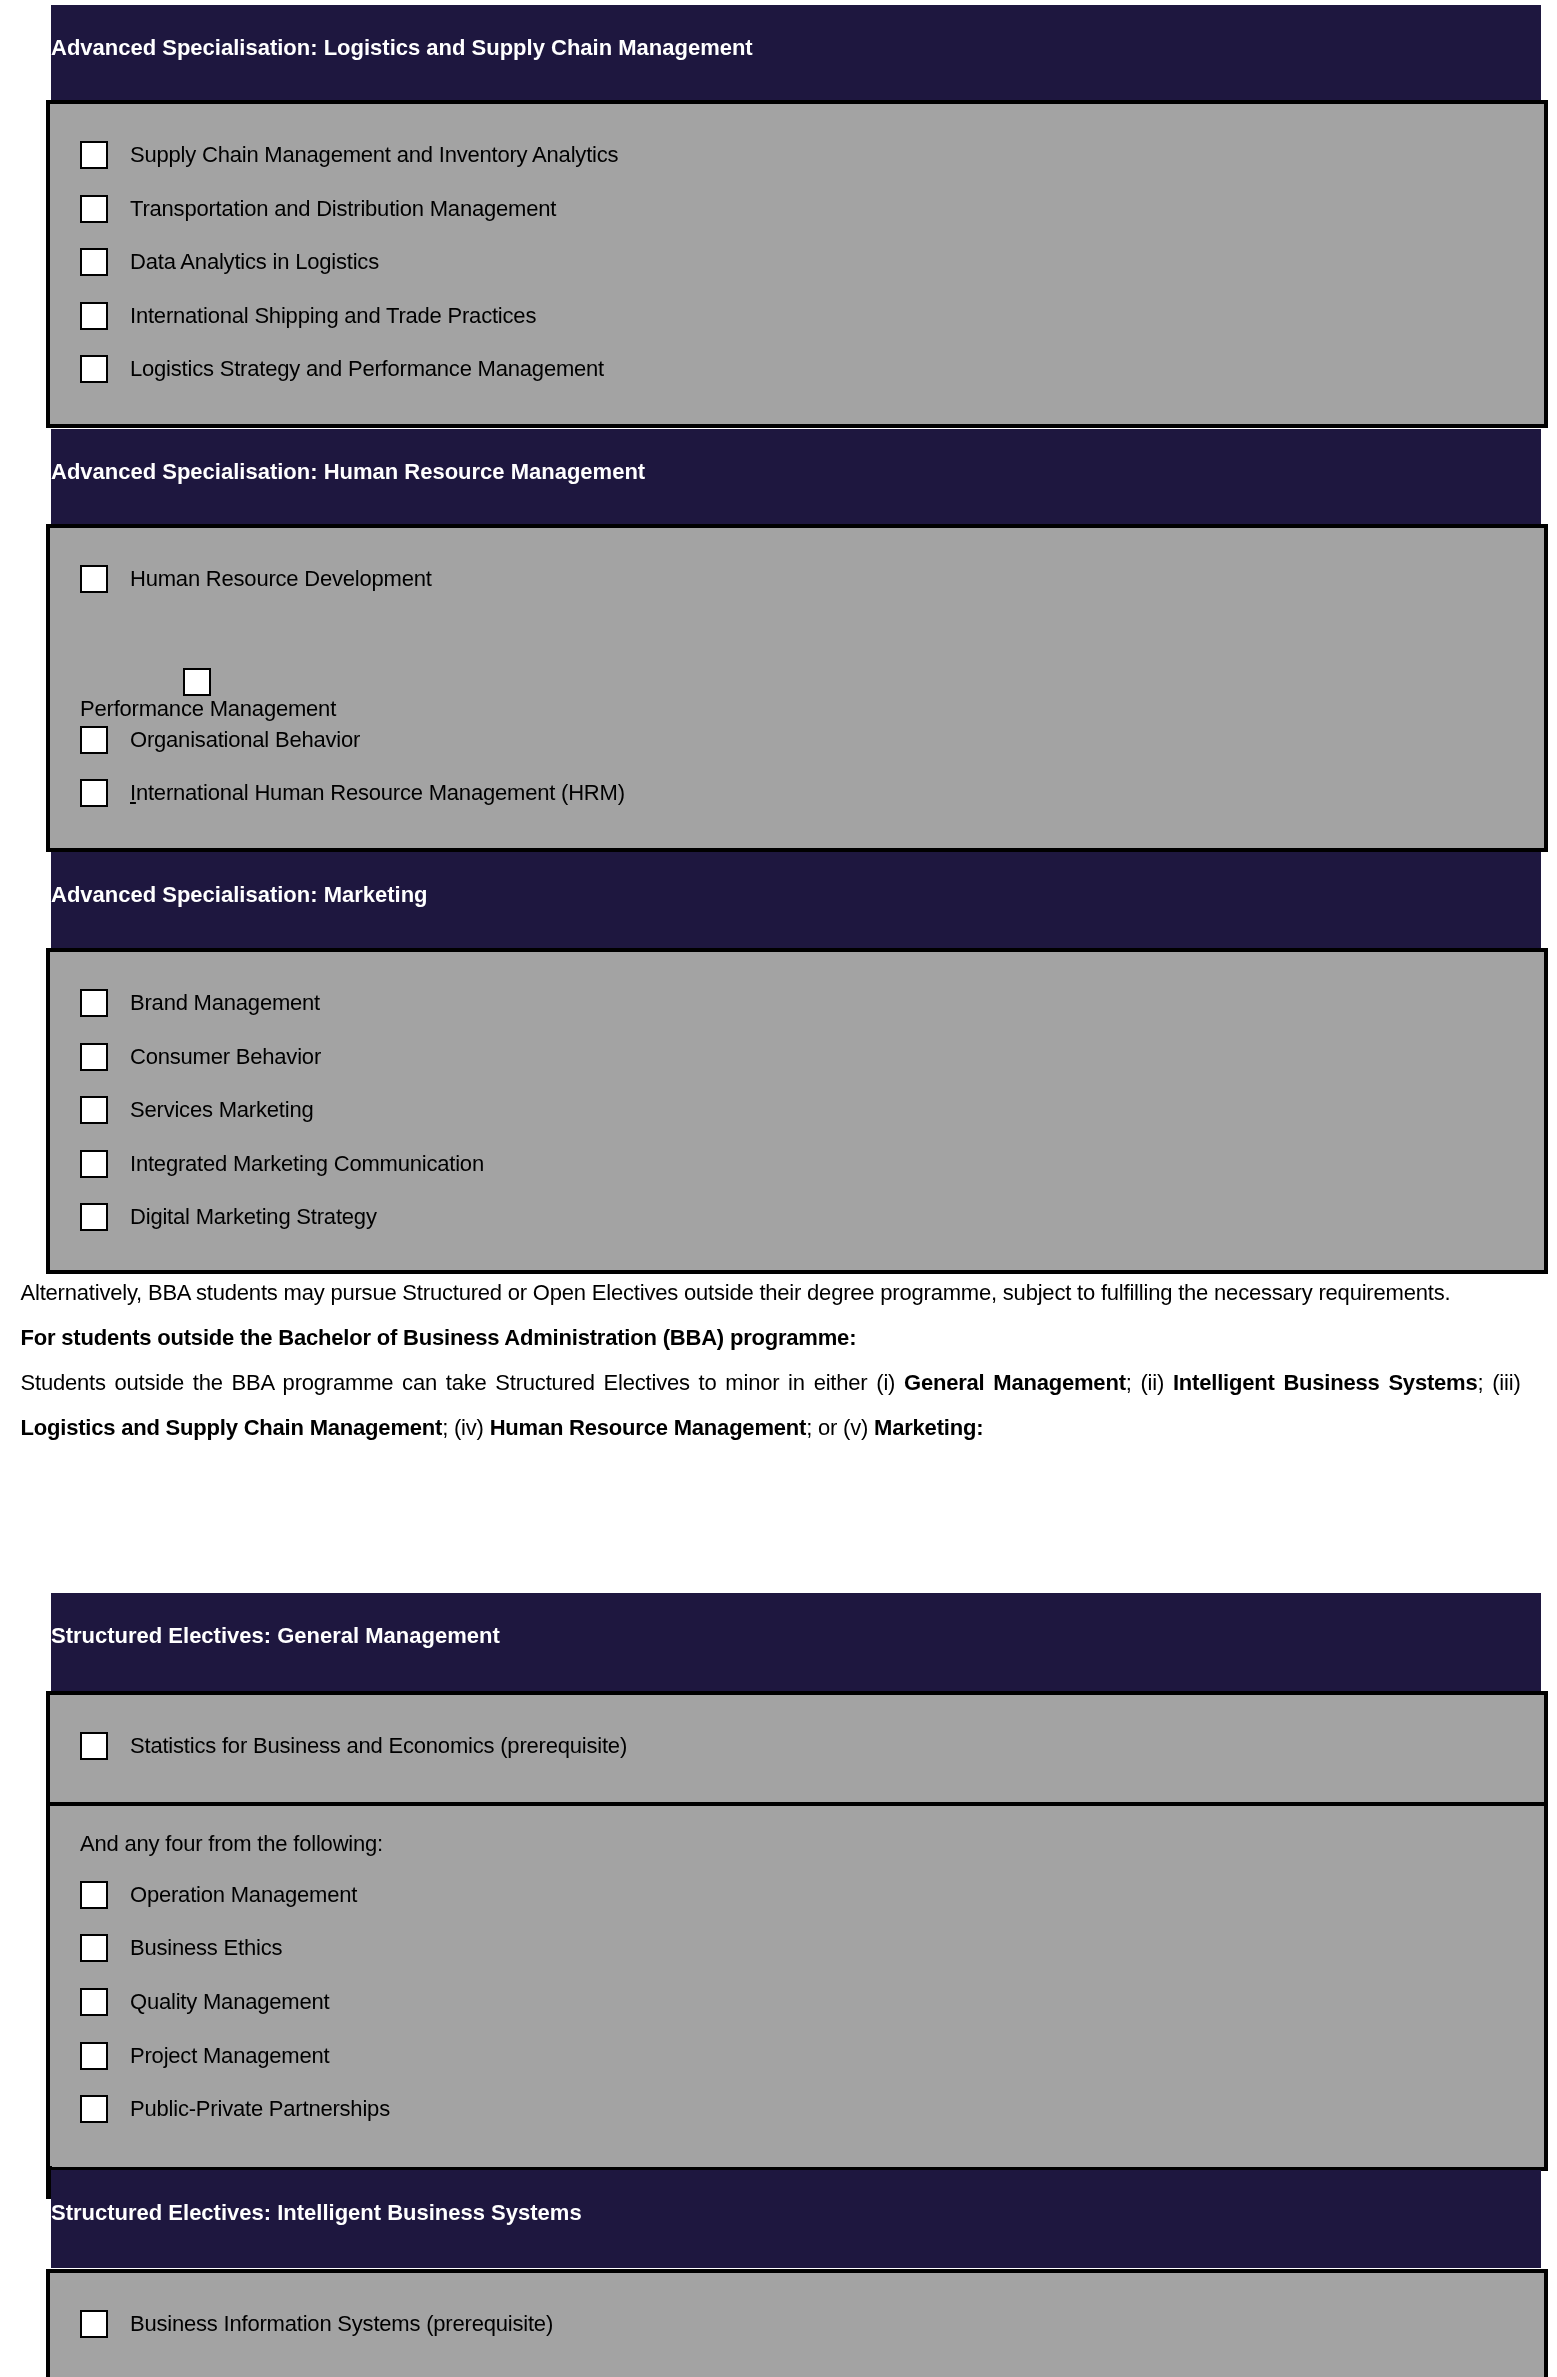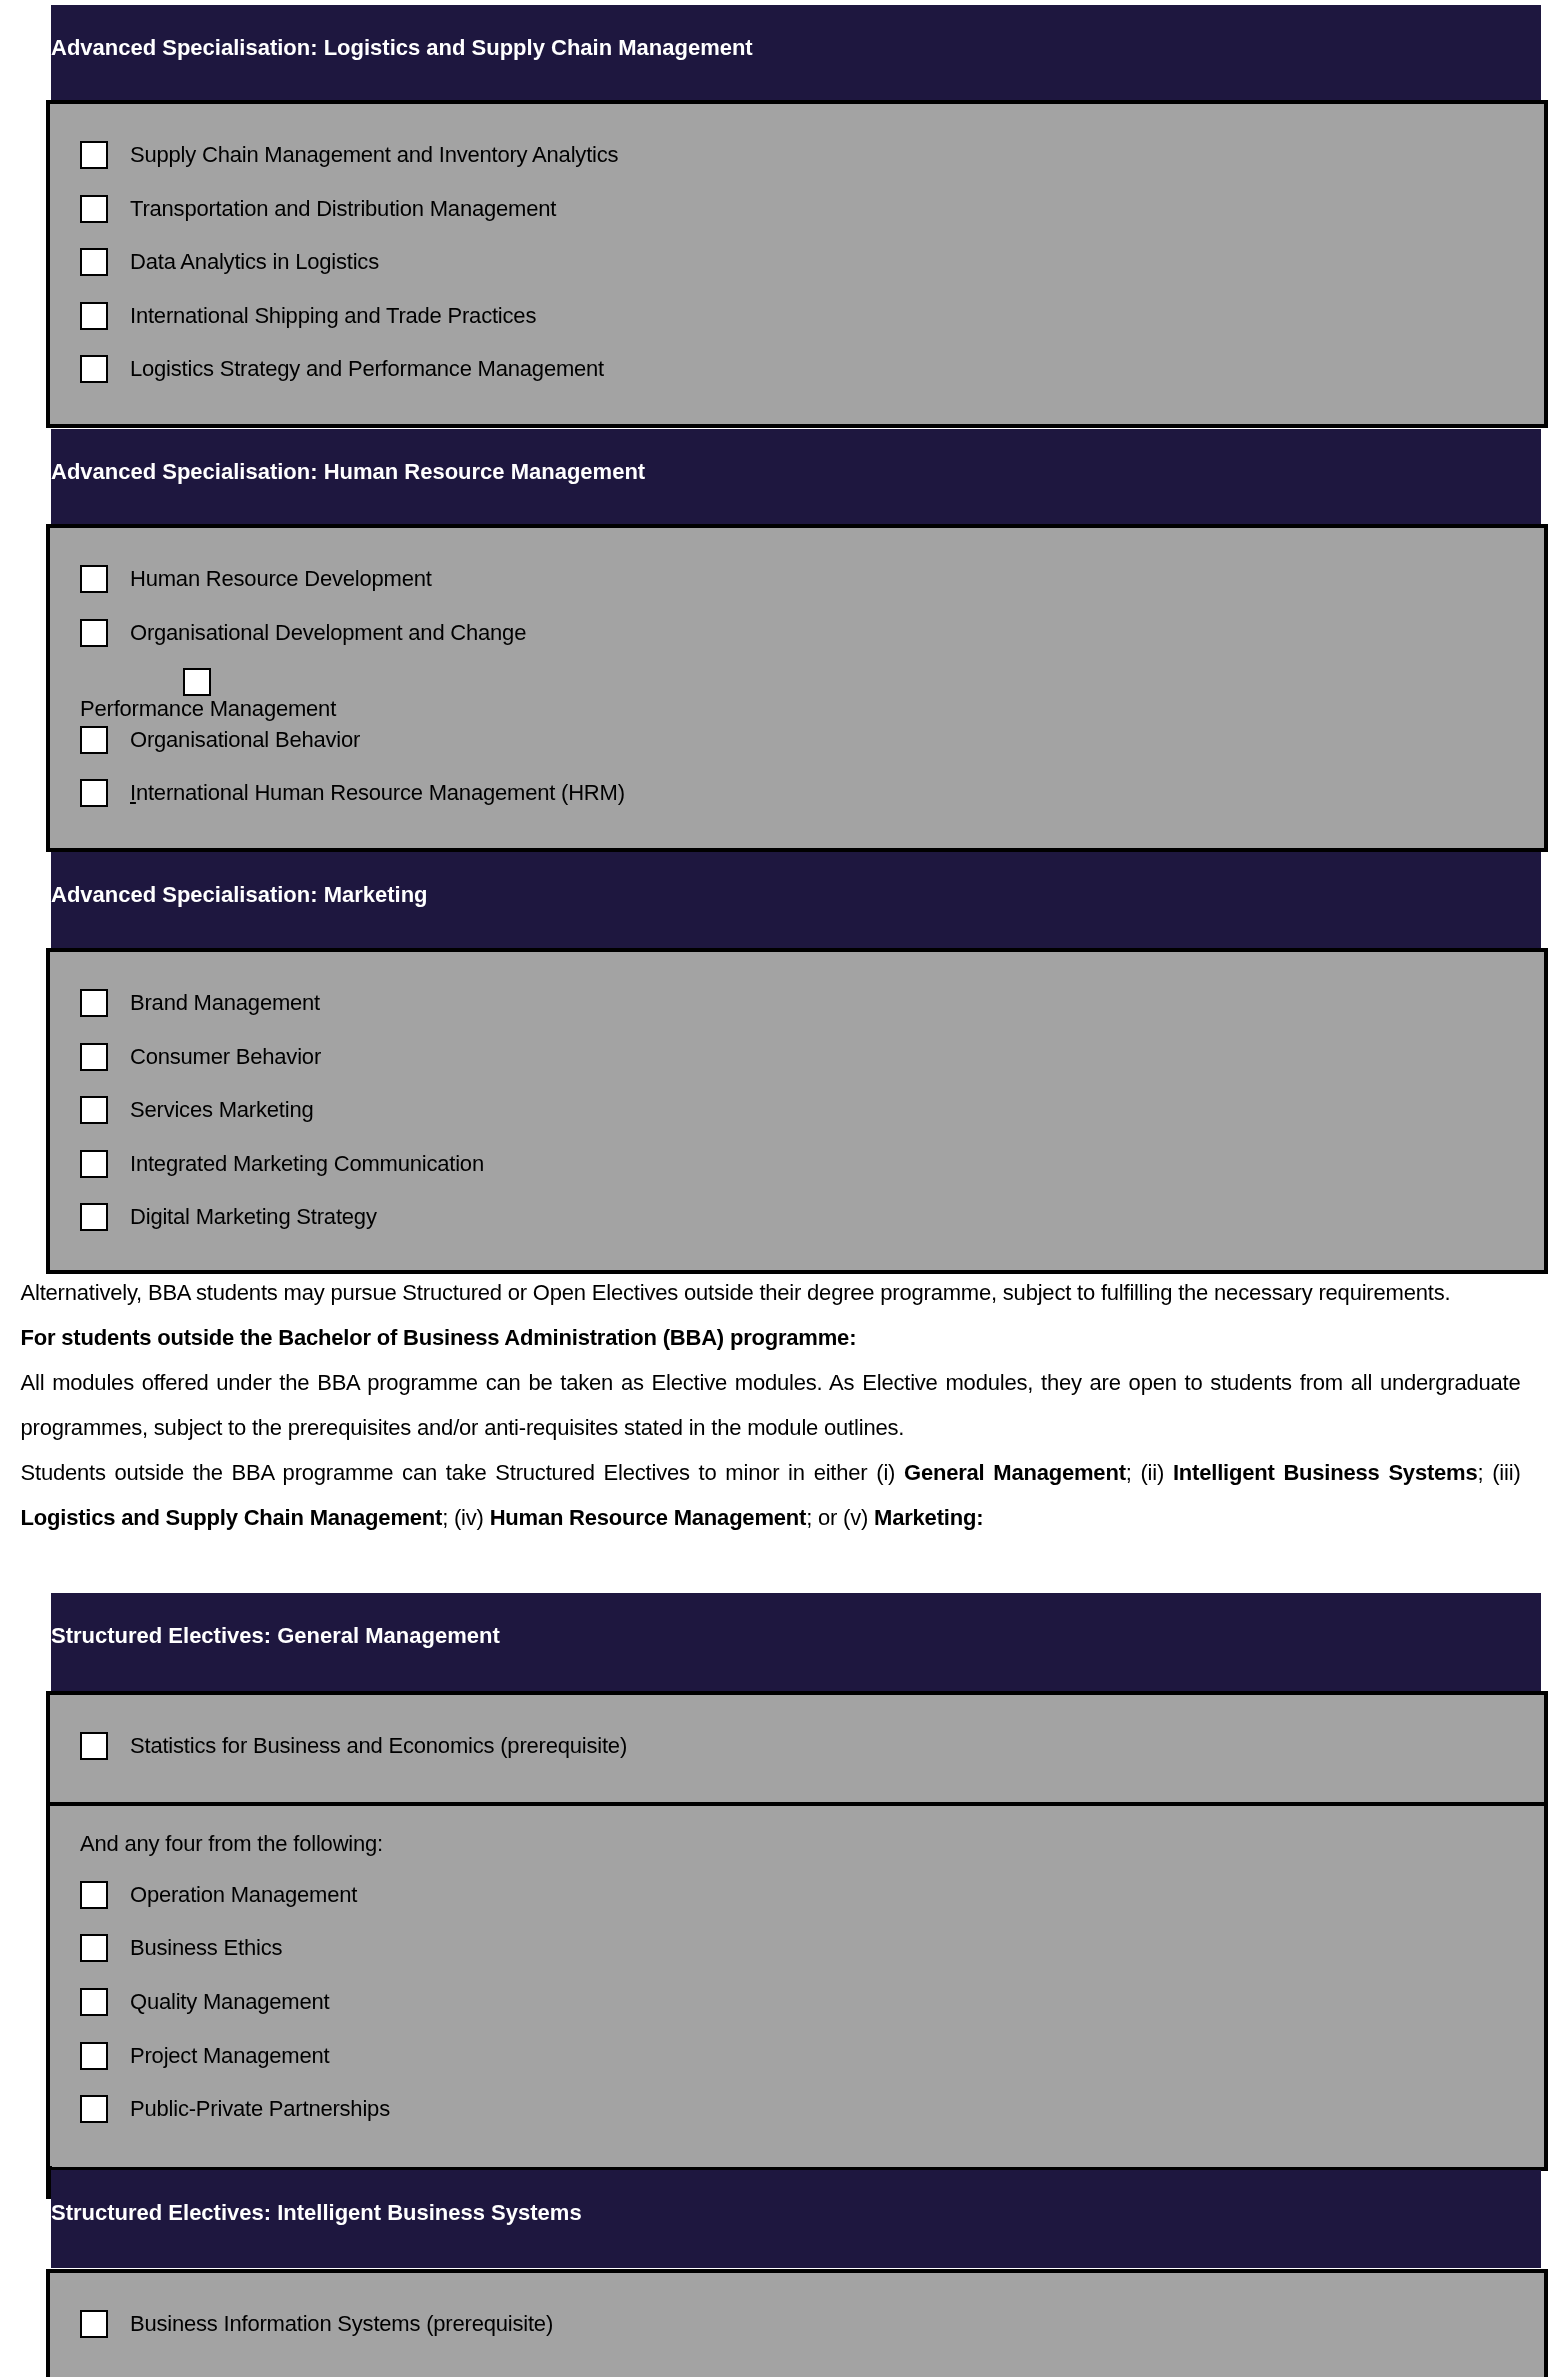--- a/index.html
+++ b/index.html
@@ -53,24 +53,20 @@
 </div>
 
 <div class="hdr" style="top:429px;height:95px;">
   <span>Advanced Specialisation: Human Resource Management</span>
 </div>
 <div class="box" style="top:524px;height:328px;">
   <div class="row" style="top:33px;">
       <div class="cb"></div>
       <span class="lbl">Human Resource Development</span>
     </div>
-  <div class="row" style="top:87px;">
-      <div class="cb"></div>
-      <span class="lbl">Organisational Development and Change</span>
-    </div>
   <div class="row" style="top:140px;flex-direction:column;">
       <div class="cb"></div>
       <span class="lbl">Performance Management</span>
     </div>
   <div class="row" style="top:194px;">
       <div class="cb"></div>
       <span class="lbl">Organisational Behavior</span>
     </div>
   <div class="row" style="top:247px;">
       <div class="cb"></div>
@@ -100,21 +96,20 @@
     </div>
   <div class="row" style="top:247px;">
       <div class="cb"></div>
       <span class="lbl">Digital Marketing Strategy</span>
     </div>
 </div>
 
 <div class="para" style="top:1270px;">
   <p>Alternatively, BBA students may pursue Structured or Open Electives outside their degree programme, subject to fulfilling the necessary requirements.</p>
   <p><b>For students outside the Bachelor of Business Administration (BBA) programme:</b></p>
-  <p>All modules offered under the BBA programme can be taken as Elective modules. As Elective modules, they are open to students from all undergraduate programmes, subject to the prerequisites and/or anti-requisites stated in the module outlines.</p>
   <p><span>Students outside the BBA programme can take Structured Electives to minor in either (i) </span><b>General Management</b><span>; (ii) </span><b>Intelligent Business Systems</b><span>; (iii) </span><b>Logistics and Supply Chain Management</b><span>; (iv) </span><b>Human Resource Management</b><span>; or (v) </span><b>Marketing:</b></p>
 </div>
 
 <div class="hdr" style="top:1593px;height:98px;">
   <span>Structured Electives: General Management</span>
 </div>
 <div class="box" style="top:1691px;height:116px;">
   <div class="row" style="top:33px;">
       <div class="cb"></div>
       <span class="lbl">Statistics for Business and Economics (prerequisite)</span>

